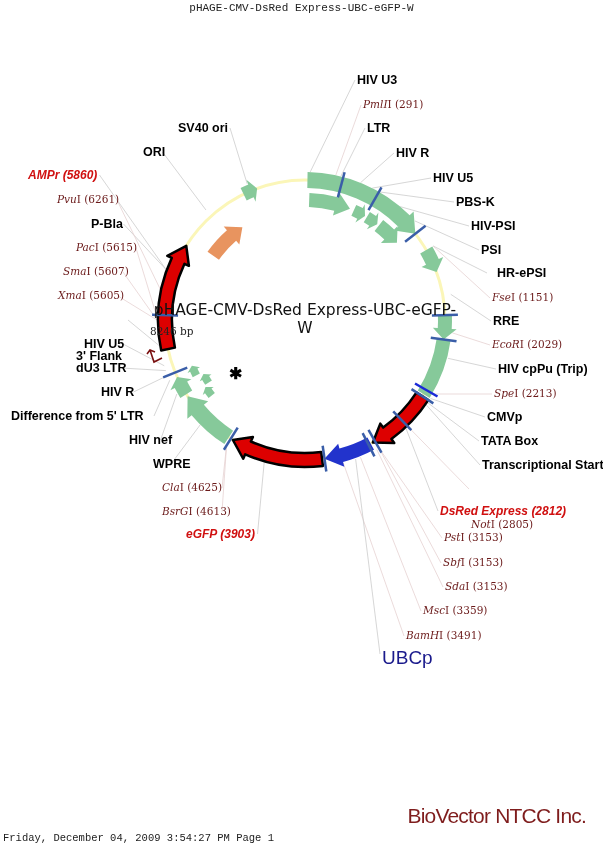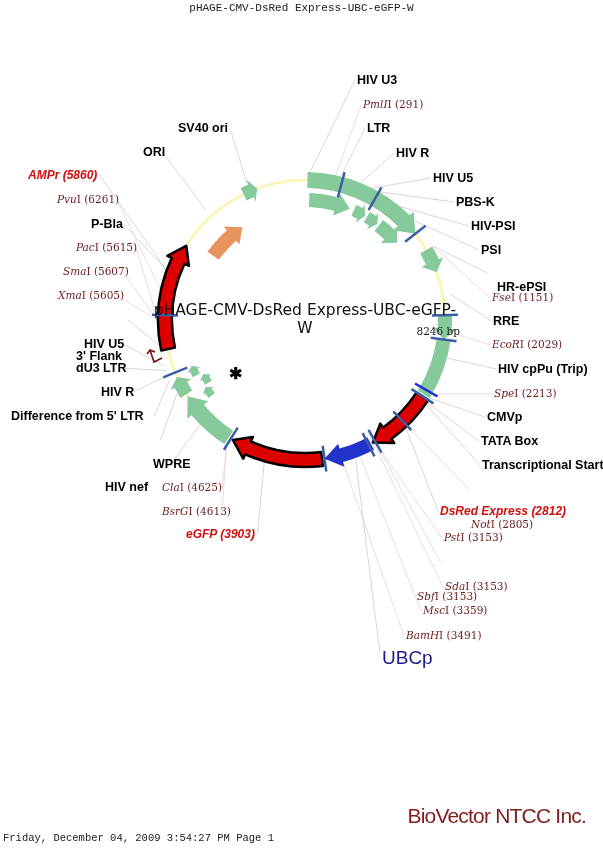--- a/index.html
+++ b/index.html
@@ -5,21 +5,21 @@
   html, body { margin:0; padding:0; background:#ffffff; }
   body { width:603px; height:848px; position:relative; overflow:hidden; font-family:"Liberation Sans", sans-serif; }
   .doc-title { position:absolute; top:2px; left:0; width:603px; text-align:center; font-family:"Liberation Mono", monospace; font-size:11px; color:#222; }
   svg#map { position:absolute; left:0; top:0; }
   .lbl { position:absolute; white-space:nowrap; font-family:"Liberation Sans", sans-serif; font-weight:bold; font-size:12.5px; color:#000; line-height:1; }
   .lbl.site { font-family:"DejaVu Serif", serif; font-weight:normal; font-size:10.5px; color:#6b1a1a; }
   .lbl.site i { font-style:italic; }
   .lbl.gene { color:#d01010; font-style:italic; font-size:12px; }
   .lbl.promoter { color:#1a1a8c; font-weight:normal; font-size:19px; }
   .center-title { position:absolute; left:150px; top:301px; width:310px; text-align:center; font-family:"DejaVu Sans", sans-serif; font-size:15.5px; color:#111; }
-  .center-size { position:absolute; left:150px; top:325px; width:310px; text-align:right; font-family:"DejaVu Serif", serif; font-size:10.5px; color:#222; }
+  .center-size { position:absolute; left:150px; top:325px; width:310px; text-align:left; font-family:"DejaVu Serif", serif; font-size:10.5px; color:#222; }
   .brand { position:absolute; right:17px; top:804px; font-family:"Liberation Sans", sans-serif; font-weight:normal; font-size:21px; letter-spacing:-0.8px; color:#7f1d1d; }
   .footer { position:absolute; left:3px; top:832px; font-family:"Liberation Mono", monospace; font-size:10.5px; color:#222; }
 </style>
 </head>
 <body>
 
 <div class="doc-title">pHAGE-CMV-DsRed Express-UBC-eGFP-W</div>
 
 <svg id="map" width="603" height="848" viewBox="0 0 603 848">
   <g id="leaders">
@@ -115,42 +115,42 @@
 
 <div id="label-layer">
     <div class="lbl " style="left: 357px; top: 74px;">HIV U3</div>
     <div class="lbl site" style="left: 363px; top: 99px;"><i>PmlI</i><span>I (291)</span></div>
     <div class="lbl " style="left: 367px; top: 122px;">LTR</div>
     <div class="lbl " style="left: 396px; top: 147px;">HIV R</div>
     <div class="lbl " style="left: 433px; top: 172px;">HIV U5</div>
     <div class="lbl " style="left: 456px; top: 196px;">PBS-K</div>
     <div class="lbl " style="left: 471px; top: 220px;">HIV-PSI</div>
     <div class="lbl " style="left: 481px; top: 244px;">PSI</div>
-    <div class="lbl " style="left: 489px; top: 281px; padding-left: 8px;">HR-ePSI</div>
+    <div class="lbl " style="left: 489px; top: 267px; padding-left: 8px;">HR-ePSI</div>
     <div class="lbl site" style="left: 492px; top: 292px;"><i>Fse</i><span>I (1151)</span></div>
     <div class="lbl " style="left: 493px; top: 315px;">RRE</div>
     <div class="lbl site" style="left: 492px; top: 339px;"><i>EcoR</i><span>I (2029)</span></div>
     <div class="lbl " style="left: 498px; top: 363px;">HIV cpPu (Trip)</div>
     <div class="lbl site" style="left: 494px; top: 388px;"><i>Spe</i><span>I (2213)</span></div>
     <div class="lbl " style="left: 487px; top: 411px;">CMVp</div>
     <div class="lbl " style="left: 481px; top: 435px;">TATA Box</div>
     <div class="lbl " style="left: 482px; top: 459px;">Transcriptional Start</div>
     <div class="lbl site" style="left: 471px; top: 483px; margin-top: 36px;"><i>Not</i><span>I (2805)</span></div>
     <div class="lbl gene" style="left: 440px; top: 505px;">DsRed Express (2812)</div>
     <div class="lbl site" style="left: 444px; top: 532px;"><i>Pst</i><span>I (3153)</span></div>
-    <div class="lbl site" style="left: 417px; top: 557px; margin-top: 34px;"><i>Sbf</i><span>I (3153)</span></div>
+    <div class="lbl site" style="left: 443px; top: 557px;"><i>Sbf</i><span>I (3153)</span></div>
     <div class="lbl site" style="left: 445px; top: 581px;"><i>Sda</i><span>I (3153)</span></div>
     <div class="lbl site" style="left: 423px; top: 605px;"><i>Msc</i><span>I (3359)</span></div>
     <div class="lbl site" style="left: 406px; top: 630px;"><i>BamH</i><span>I (3491)</span></div>
     <div class="lbl promoter" style="left: 382px; top: 648px;">UBCp</div>
     <div class="lbl gene" style="left: 186px; top: 528px;">eGFP (3903)</div>
     <div class="lbl site" style="left: 162px; top: 506px;"><i>BsrG</i><span>I (4613)</span></div>
     <div class="lbl site" style="left: 162px; top: 482px;"><i>Cla</i><span>I (4625)</span></div>
     <div class="lbl " style="left: 153px; top: 458px;">WPRE</div>
-    <div class="lbl " style="left: 105px; top: 434px; margin-top: 47px;">HIV nef</div>
+    <div class="lbl " style="left: 129px; top: 434px;">HIV nef</div>
     <div class="lbl " style="left: 11px; top: 410px;">Difference from 5' LTR</div>
     <div class="lbl " style="left: 101px; top: 386px;">HIV R</div>
     <div class="lbl " style="left: 76px; top: 362px;">dU3 LTR</div>
     <div class="lbl " style="left: 84px; top: 338px;">HIV U5</div>
     <div class="lbl " style="left: 76px; top: 314px; margin-top: 36px;">3' Flank</div>
     <div class="lbl site" style="left: 58px; top: 290px;"><i>Xma</i><span>I (5605)</span></div>
     <div class="lbl site" style="left: 63px; top: 266px;"><i>Sma</i><span>I (5607)</span></div>
     <div class="lbl site" style="left: 76px; top: 242px;"><i>Pac</i><span>I (5615)</span></div>
     <div class="lbl " style="left: 91px; top: 218px;">P-Bla</div>
     <div class="lbl site" style="left: 57px; top: 194px;"><i>Pvu</i><span>I (6261)</span></div>

